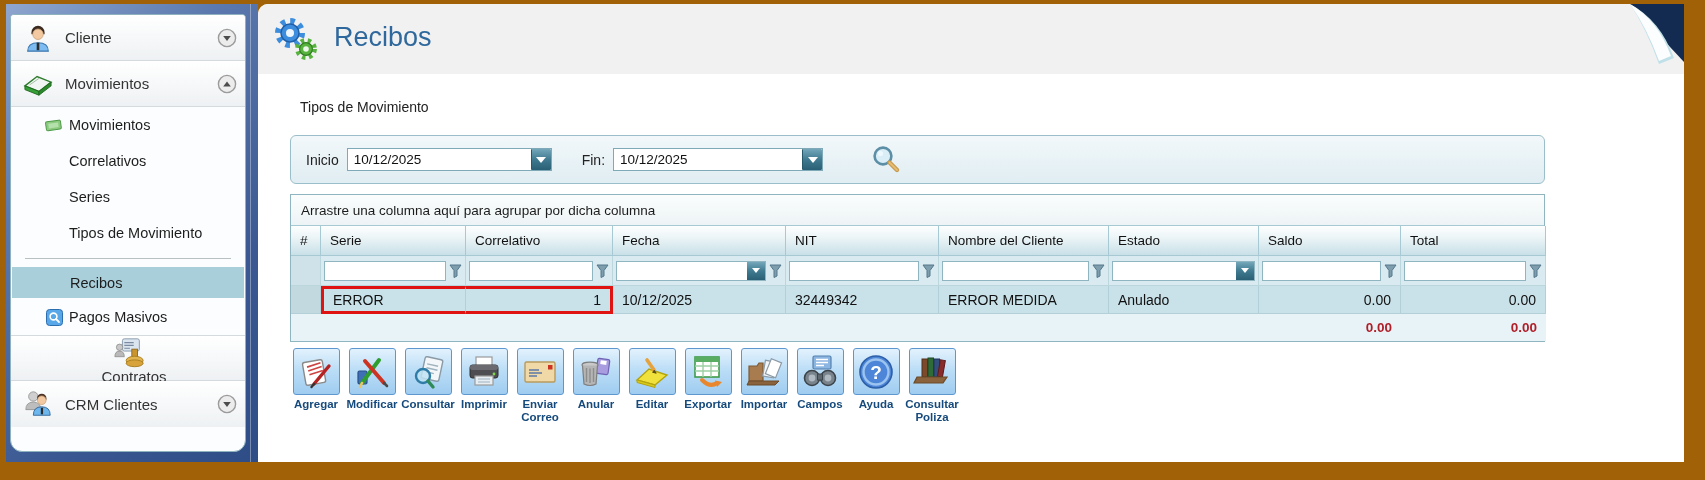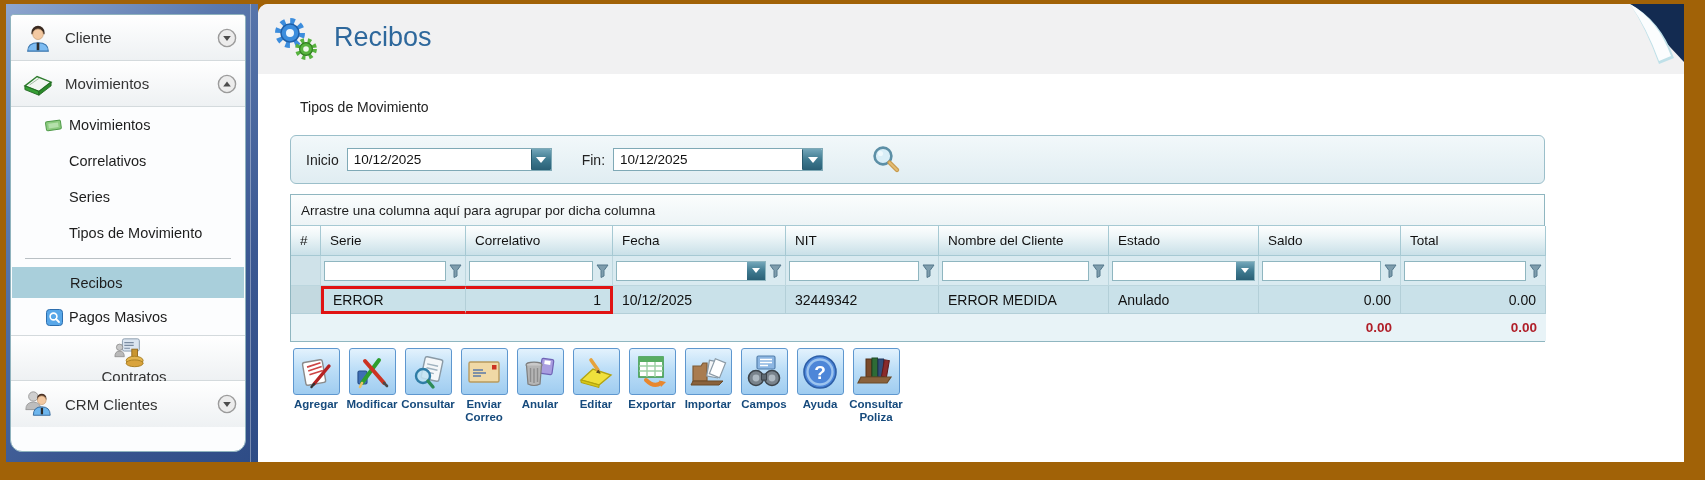--- a/index.html
+++ b/index.html
@@ -459,20 +459,33 @@
           <svg width="38" height="38" viewBox="0 0 38 38">
             <rect x="14" y="5" width="18" height="22" rx="2" fill="#f4f7f9" stroke="#8a9aa6" stroke-width="1.4" transform="rotate(12 23 16)"></rect>
             <path d="M18,11 l11,2 M17.5,15 l11,2 M17,19 l8,1.5" stroke="#9fb2bf" stroke-width="1.4" transform="rotate(2 23 16)"></path>
             <circle cx="14" cy="23" r="7" fill="#bfe3f2" fill-opacity="0.85" stroke="#2f7da6" stroke-width="2.4"></circle>
             <path d="M19,28 L24,34" stroke="#2e8b57" stroke-width="3.4" stroke-linecap="round"></path>
           </svg>
         </div>
         <div class="tlabel">Consultar</div>
       </div>
 
+      <div class="tbcol">
+        <div class="tbtn">
+          <svg width="38" height="38" viewBox="0 0 38 38">
+            <rect x="11" y="4" width="16" height="9" fill="#fff" stroke="#9a9a9a" stroke-width="1.2"></rect>
+            <rect x="5" y="12" width="28" height="13" rx="2.5" fill="#4e4e52" stroke="#2c2c2e" stroke-width="1"></rect>
+            <rect x="5" y="12" width="28" height="5" rx="2.5" fill="#6a6a70"></rect>
+            <circle cx="29" cy="21" r="1.4" fill="#7fd64f"></circle>
+            <rect x="10" y="23" width="18" height="9" fill="#e8eef2" stroke="#9a9a9a" stroke-width="1.2"></rect>
+            <path d="M13,26 h12 M13,29 h12" stroke="#9fb2bf" stroke-width="1.2"></path>
+          </svg>
+        </div>
+        <div class="tlabel">Imprimir</div>
+      </div>
 
       <div class="tbcol">
         <div class="tbtn">
           <svg width="38" height="38" viewBox="0 0 38 38">
             <rect x="4" y="9" width="30" height="20" rx="1.5" fill="#f0d9a6" stroke="#b headline" stroke-width="0"></rect>
             <rect x="4" y="9" width="30" height="20" rx="1.5" fill="#f0d9a6" stroke="#b89a5e" stroke-width="1.4"></rect>
             <rect x="27" y="12" width="4.5" height="4.5" fill="#cc3322"></rect>
             <path d="M8,17 h10 M8,20 h13 M8,23 h8" stroke="#5b79a8" stroke-width="1.6"></path>
           </svg>
         </div>

